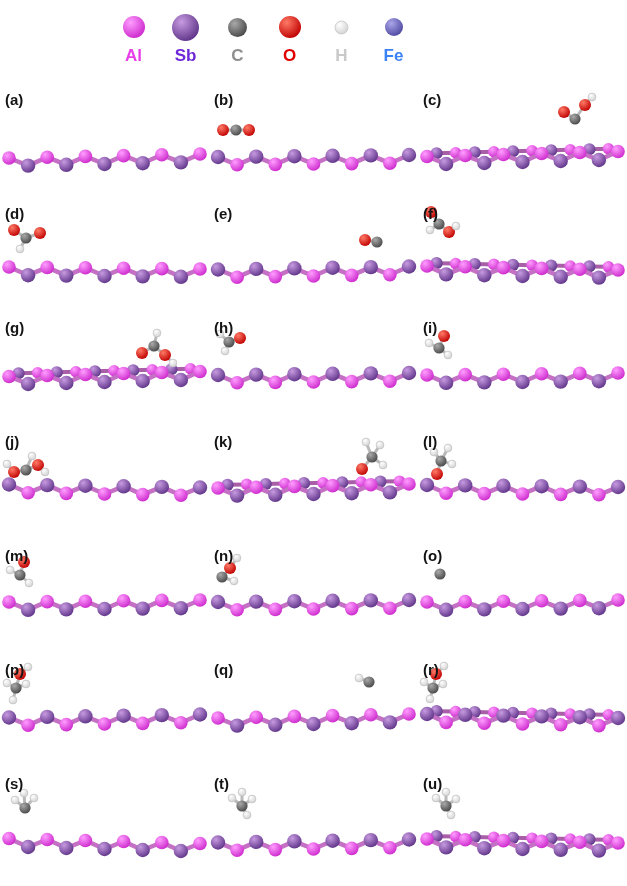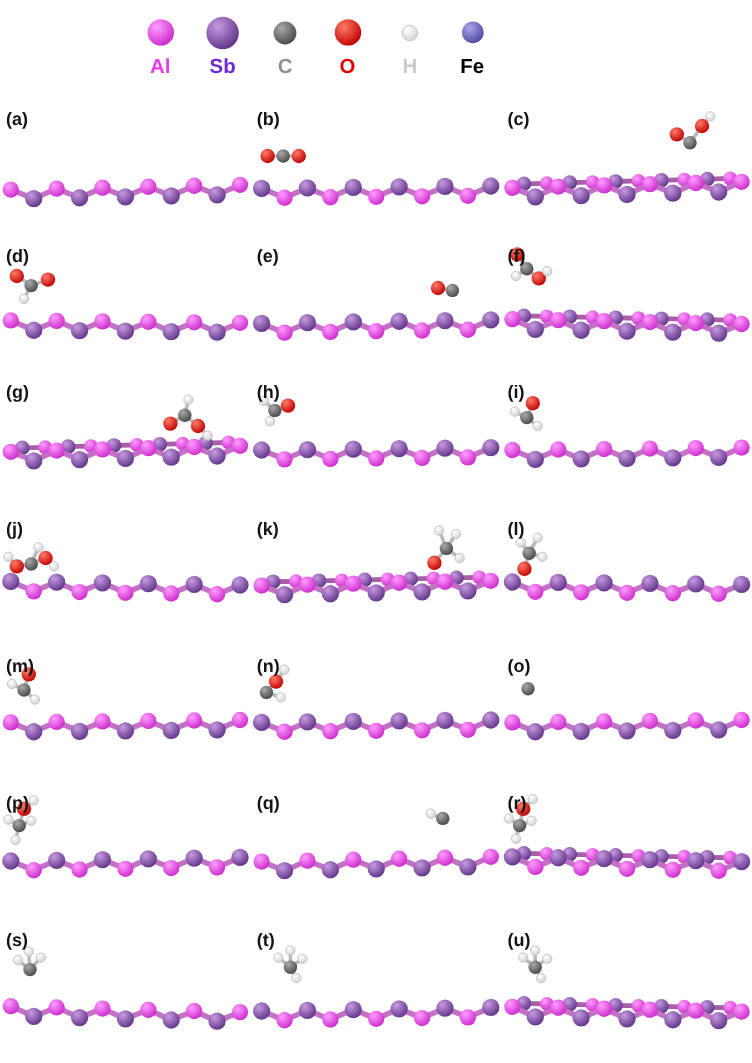--- a/index.html
+++ b/index.html
@@ -130,21 +130,21 @@
           </svg>
         </div>
         <span class="legend-label" style="color: rgb(201, 201, 201);">H</span>
       </div>
       <div class="legend-item">
         <div class="legend-sphere">
           <svg width="20" height="20">
             <circle cx="10" cy="10" r="9" fill="url(#g-Fe)"></circle>
           </svg>
         </div>
-        <span class="legend-label" style="color: #000000;">Fe</span>
+        <span class="legend-label" style="color: #3b82f6;">Fe</span>
       </div>
     </div>
   <div class="grid" id="grid">
       <div class="panel">
         <svg width="209" height="114">
           <line x1="9" y1="70" x2="28.1" y2="77.6" stroke="#c470c4" stroke-width="4.5" stroke-linecap="round"></line>
           <line x1="28.1" y1="77.6" x2="47.2" y2="69.2" stroke="#c470c4" stroke-width="4.5" stroke-linecap="round"></line>
           <line x1="47.2" y1="69.2" x2="66.30000000000001" y2="76.8" stroke="#c470c4" stroke-width="4.5" stroke-linecap="round"></line>
           <line x1="66.30000000000001" y1="76.8" x2="85.4" y2="68.4" stroke="#c470c4" stroke-width="4.5" stroke-linecap="round"></line>
           <line x1="85.4" y1="68.4" x2="104.5" y2="76" stroke="#c470c4" stroke-width="4.5" stroke-linecap="round"></line>

